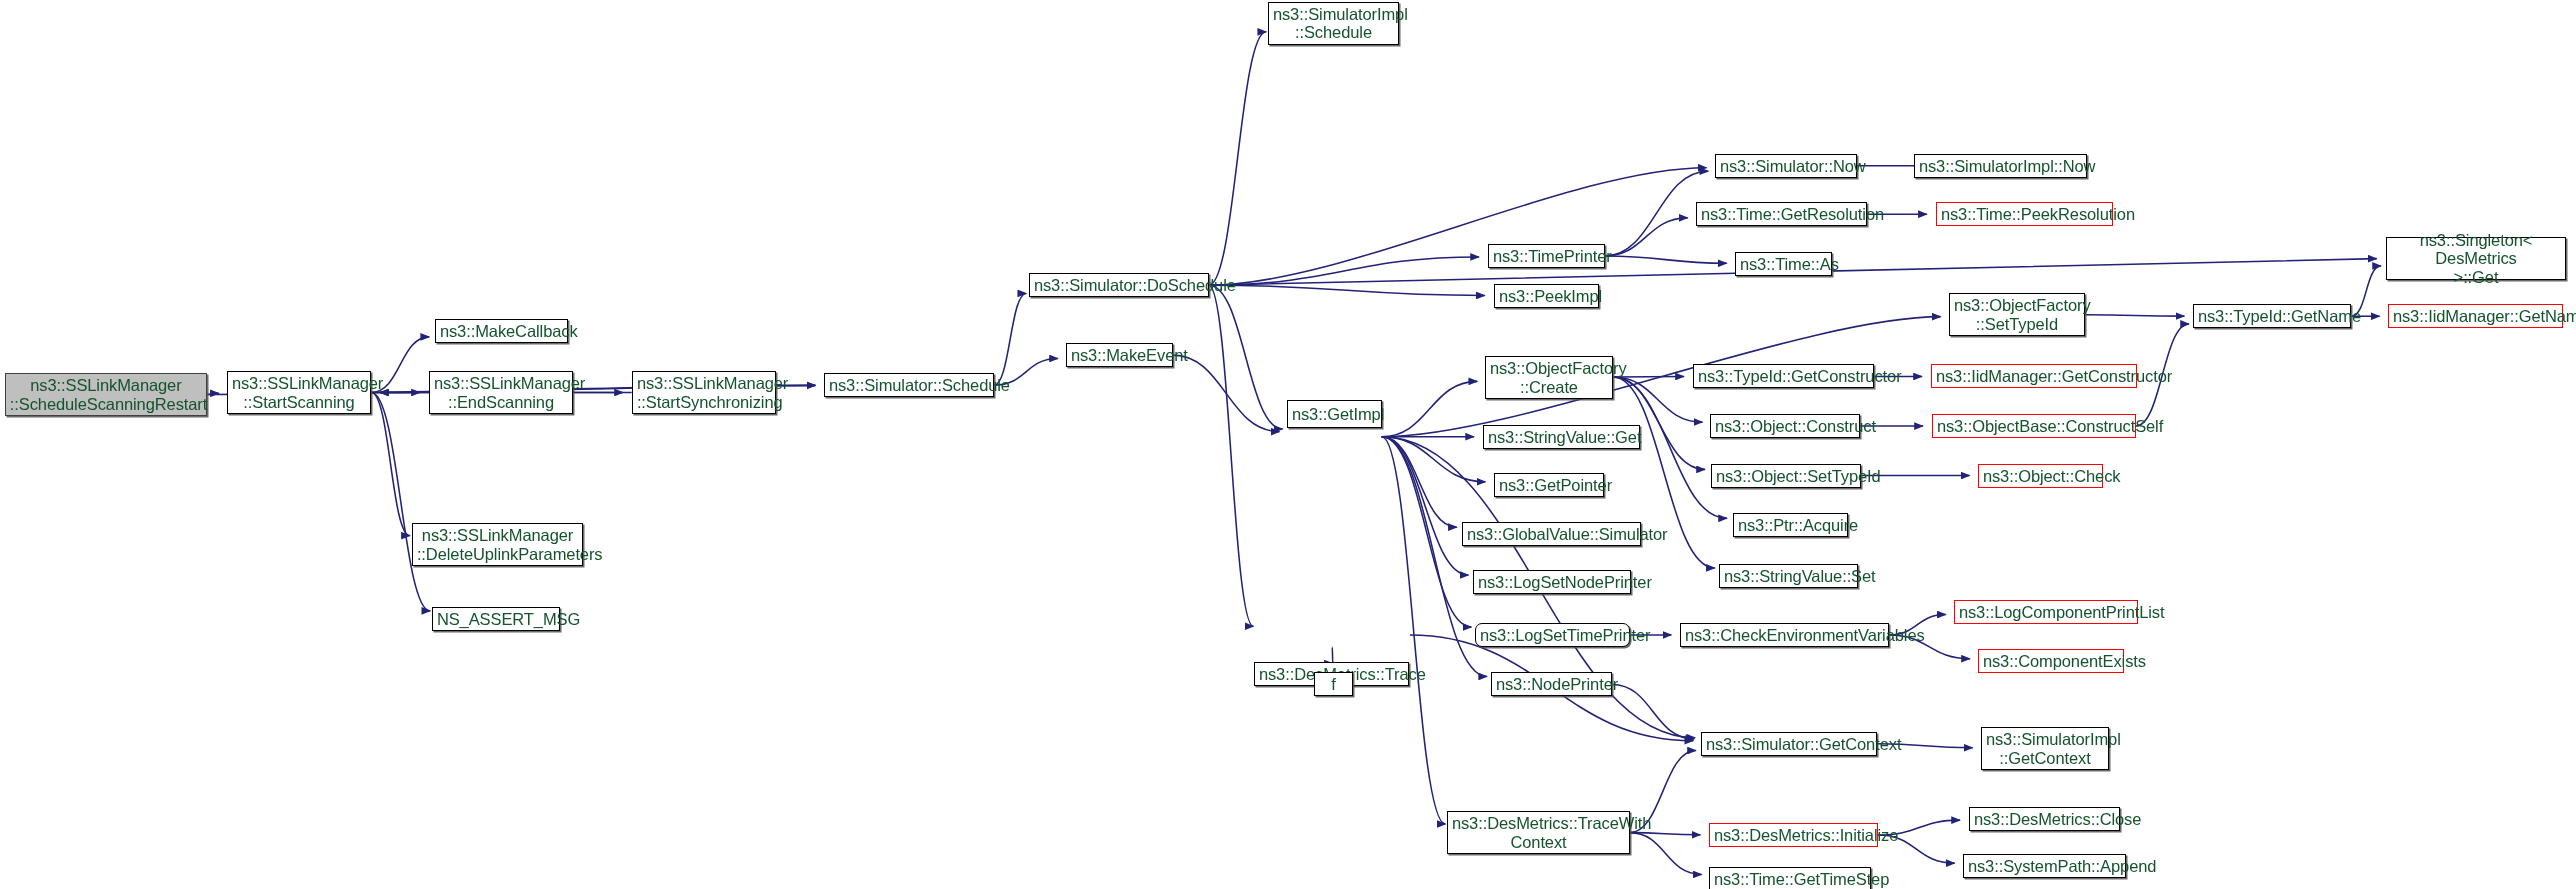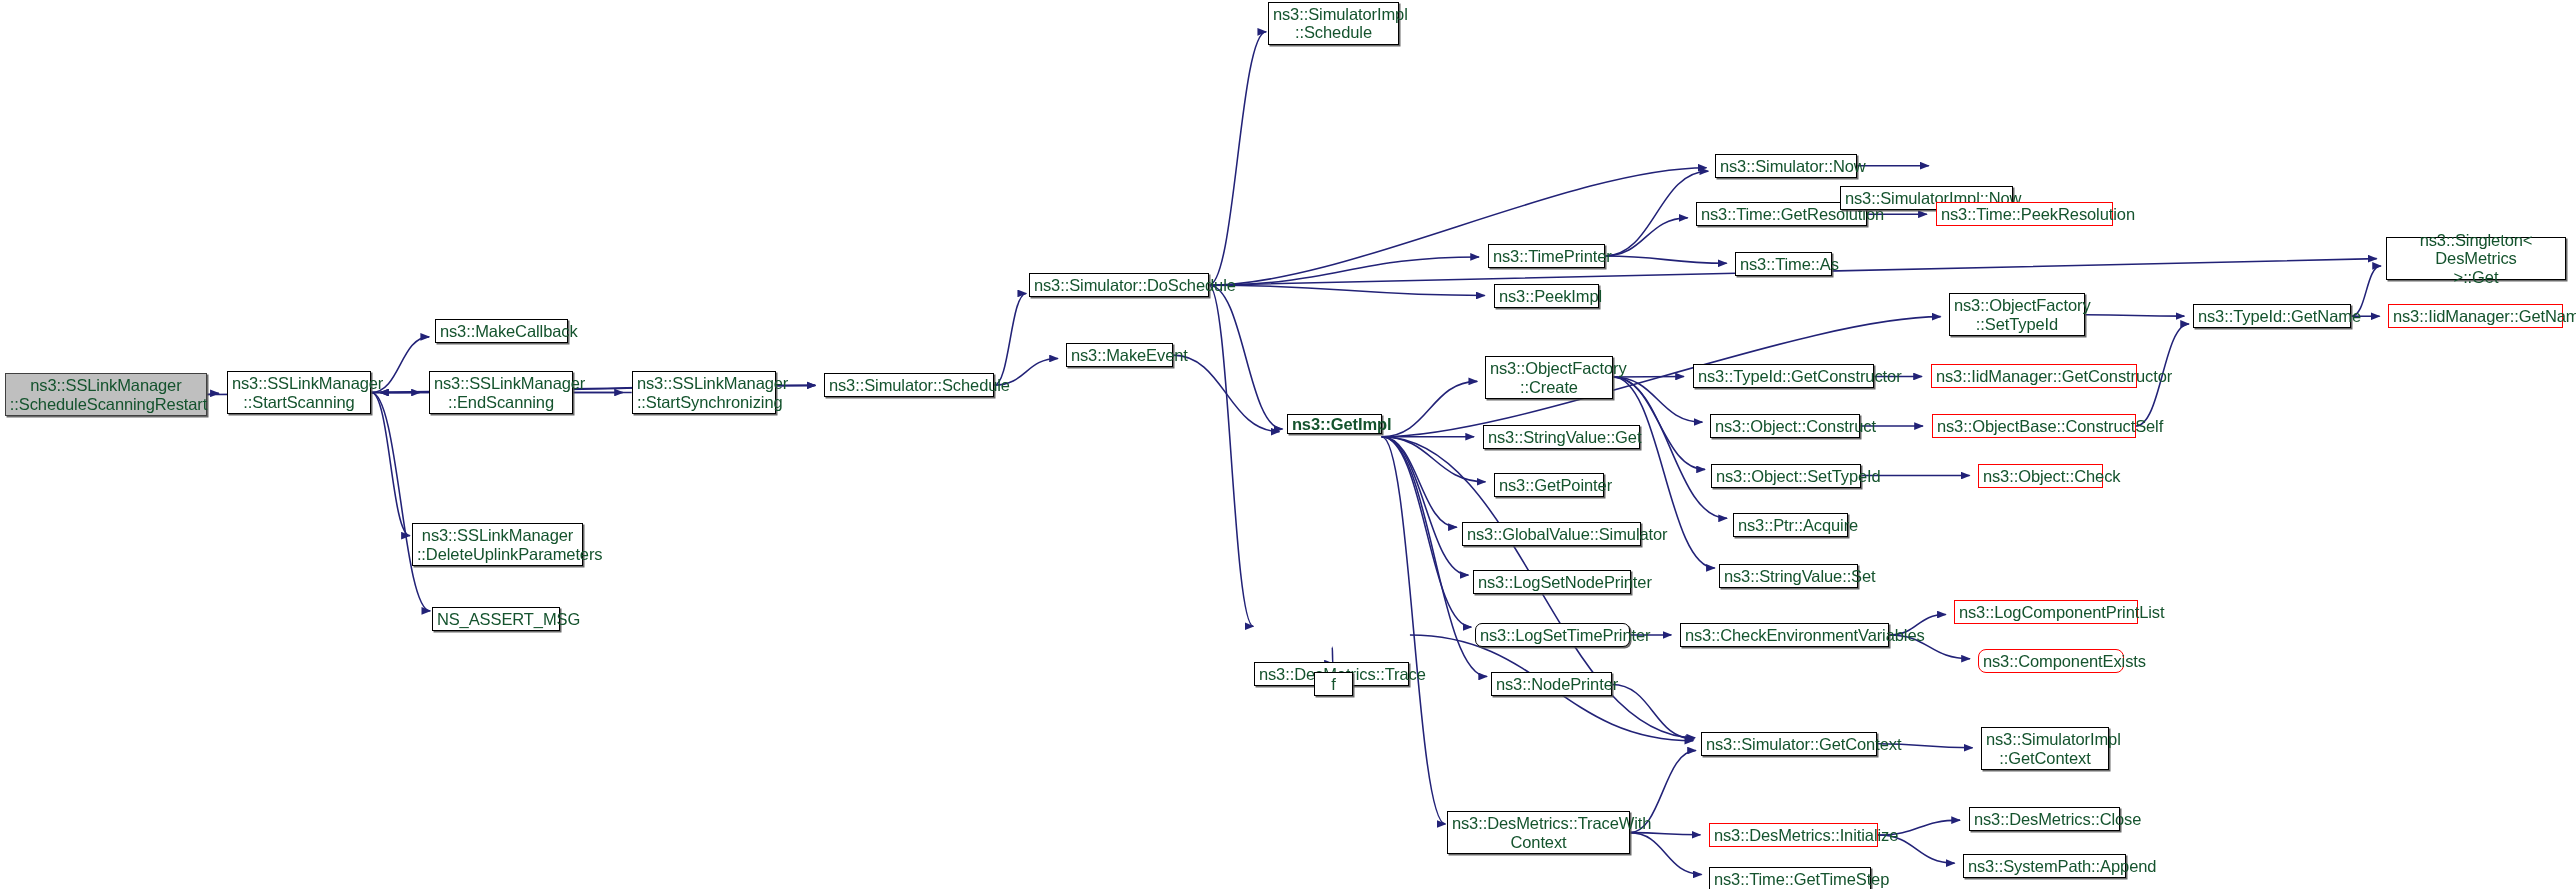--- a/index.html
+++ b/index.html
@@ -132,21 +132,21 @@
       <div class="node" style="left: 632px; top: 371px; width: 144px; height: 43px;"><span class="lbl">ns3::SSLinkManager
 ::StartSynchronizing</span></div>
       <div class="node" style="left: 412px; top: 523px; width: 171px; height: 43px;"><span class="lbl">ns3::SSLinkManager
 ::DeleteUplinkParameters</span></div>
       <div class="node" style="left: 432px; top: 607px; width: 128px; height: 24px;"><span class="lbl">NS_ASSERT_MSG</span></div>
       <div class="node" style="left: 824px; top: 373px; width: 170px; height: 24px;"><span class="lbl">ns3::Simulator::Schedule</span></div>
       <div class="node" style="left: 1029px; top: 273px; width: 180px; height: 24px;"><span class="lbl">ns3::Simulator::DoSchedule</span></div>
       <div class="node" style="left: 1066px; top: 343px; width: 107px; height: 24px;"><span class="lbl">ns3::MakeEvent</span></div>
       <div class="node" style="left: 1268px; top: 1.9px; width: 131px; height: 43px;"><span class="lbl">ns3::SimulatorImpl
 ::Schedule</span></div>
-      <div class="node" style="left: 1287px; top: 414px; width: 95px; height: 20px; font-weight: bold;"><span class="lbl">ns3::GetImpl</span></div>
+      <div class="node" style="left: 1287px; top: 400px; width: 95px; height: 28px;"><span class="lbl">ns3::GetImpl</span></div>
       <div class="node" style="left: 1254px; top: 623px; width: 155px; height: 24px; margin-top: 39px;"><span class="lbl">ns3::DesMetrics::Trace</span></div>
       <div class="node" style="left: 1314px; top: 672px; width: 39px; height: 24px;"><span class="lbl">f</span></div>
       <div class="node" style="left: 1488px; top: 244px; width: 117px; height: 24px;"><span class="lbl">ns3::TimePrinter</span></div>
       <div class="node" style="left: 1494px; top: 284px; width: 105px; height: 24px;"><span class="lbl">ns3::PeekImpl</span></div>
       <div class="node" style="left: 1485px; top: 356px; width: 128px; height: 43px;"><span class="lbl">ns3::ObjectFactory
 ::Create</span></div>
       <div class="node" style="left: 1483px; top: 425px; width: 157px; height: 24px;"><span class="lbl">ns3::StringValue::Get</span></div>
       <div class="node" style="left: 1494px; top: 473px; width: 110px; height: 24px;"><span class="lbl">ns3::GetPointer</span></div>
       <div class="node" style="left: 1462px; top: 522px; width: 179px; height: 24px;"><span class="lbl">ns3::GlobalValue::Simulator</span></div>
       <div class="node" style="left: 1473px; top: 570px; width: 158px; height: 24px;"><span class="lbl">ns3::LogSetNodePrinter</span></div>
@@ -159,29 +159,29 @@
       <div class="node" style="left: 1735px; top: 252px; width: 97px; height: 24px;"><span class="lbl">ns3::Time::As</span></div>
       <div class="node" style="left: 1693px; top: 364px; width: 181px; height: 24px;"><span class="lbl">ns3::TypeId::GetConstructor</span></div>
       <div class="node" style="left: 1710px; top: 414px; width: 150px; height: 24px;"><span class="lbl">ns3::Object::Construct</span></div>
       <div class="node" style="left: 1711px; top: 464px; width: 150px; height: 24px;"><span class="lbl">ns3::Object::SetTypeId</span></div>
       <div class="node" style="left: 1733px; top: 513px; width: 115px; height: 24px;"><span class="lbl">ns3::Ptr::Acquire</span></div>
       <div class="node" style="left: 1719px; top: 564px; width: 139px; height: 24px;"><span class="lbl">ns3::StringValue::Set</span></div>
       <div class="node" style="left: 1680px; top: 623px; width: 209px; height: 24px;"><span class="lbl">ns3::CheckEnvironmentVariables</span></div>
       <div class="node" style="left: 1701px; top: 732px; width: 176px; height: 24px;"><span class="lbl">ns3::Simulator::GetContext</span></div>
       <div class="node red" style="left: 1709px; top: 823px; width: 169px; height: 24px;"><span class="lbl">ns3::DesMetrics::Initialize</span></div>
       <div class="node" style="left: 1709px; top: 867px; width: 162px; height: 24px;"><span class="lbl">ns3::Time::GetTimeStep</span></div>
-      <div class="node" style="left: 1840px; top: 154px; width: 173px; height: 24px; margin-top: 32px;"><span class="lbl">ns3::SimulatorImpl::Now</span></div>
+      <div class="node" style="left: 1914px; top: 154px; width: 173px; height: 24px;"><span class="lbl">ns3::SimulatorImpl::Now</span></div>
       <div class="node red" style="left: 1936px; top: 202px; width: 177px; height: 24px;"><span class="lbl">ns3::Time::PeekResolution</span></div>
       <div class="node" style="left: 1949px; top: 293px; width: 136px; height: 43px;"><span class="lbl">ns3::ObjectFactory
 ::SetTypeId</span></div>
       <div class="node red" style="left: 1931px; top: 364px; width: 206px; height: 24px;"><span class="lbl">ns3::IidManager::GetConstructor</span></div>
       <div class="node red" style="left: 1932px; top: 414px; width: 204px; height: 24px;"><span class="lbl">ns3::ObjectBase::ConstructSelf</span></div>
       <div class="node red" style="left: 1978px; top: 464px; width: 125px; height: 24px;"><span class="lbl">ns3::Object::Check</span></div>
       <div class="node red" style="left: 1954px; top: 600px; width: 184px; height: 24px;"><span class="lbl">ns3::LogComponentPrintList</span></div>
-      <div class="node red" style="left: 1978px; top: 649px; width: 146px; height: 24px; border-radius: 8px;"><span class="lbl">ns3::ComponentExists</span></div>
+      <div class="node red" style="left: 1978px; top: 649px; width: 146px; height: 24px;"><span class="lbl">ns3::ComponentExists</span></div>
       <div class="node" style="left: 1981px; top: 727px; width: 128px; height: 43px;"><span class="lbl">ns3::SimulatorImpl
 ::GetContext</span></div>
       <div class="node" style="left: 1969px; top: 807px; width: 151px; height: 24px;"><span class="lbl">ns3::DesMetrics::Close</span></div>
       <div class="node" style="left: 1963px; top: 854px; width: 163px; height: 24px;"><span class="lbl">ns3::SystemPath::Append</span></div>
       <div class="node" style="left: 2193px; top: 304px; width: 158px; height: 24px;"><span class="lbl">ns3::TypeId::GetName</span></div>
       <div class="node" style="left: 2386px; top: 237px; width: 180px; height: 43px;"><span class="lbl">ns3::Singleton&lt; DesMetrics
 &gt;::Get</span></div>
       <div class="node red" style="left: 2388px; top: 304px; width: 175px; height: 24px;"><span class="lbl">ns3::IidManager::GetName</span></div>
     </div>
 </div>

